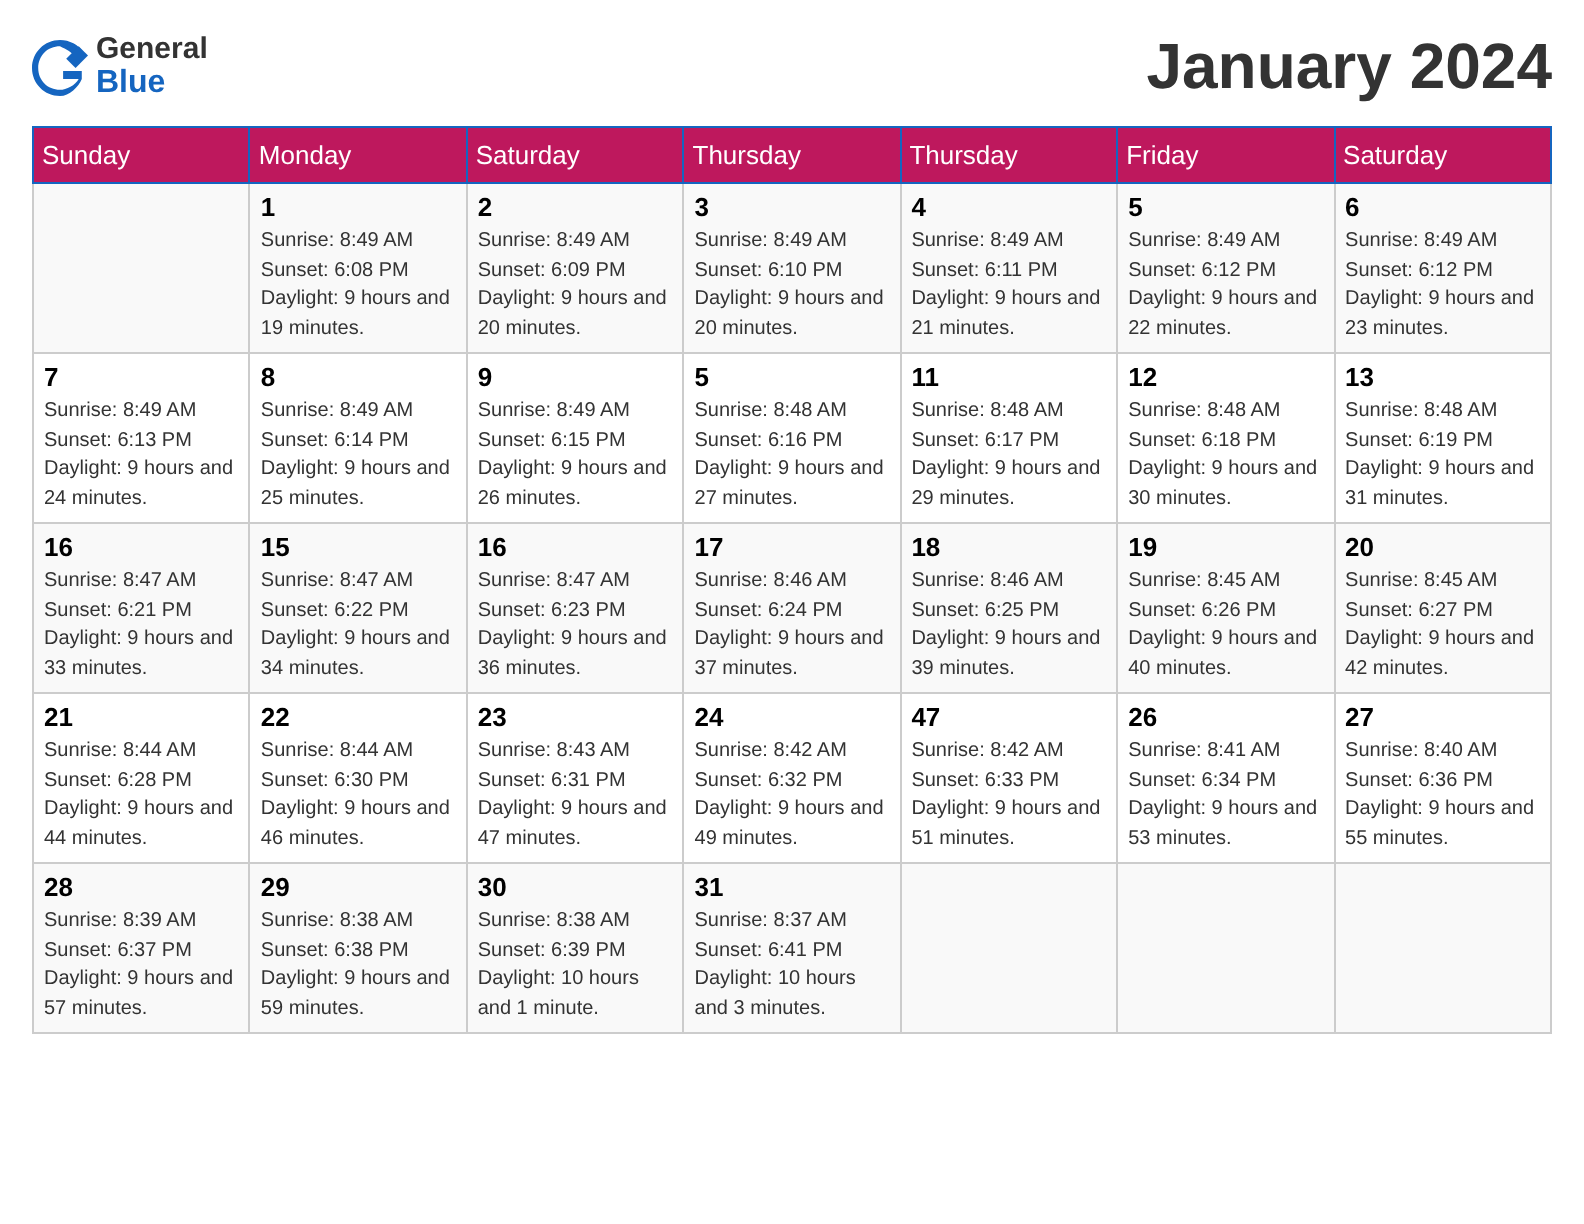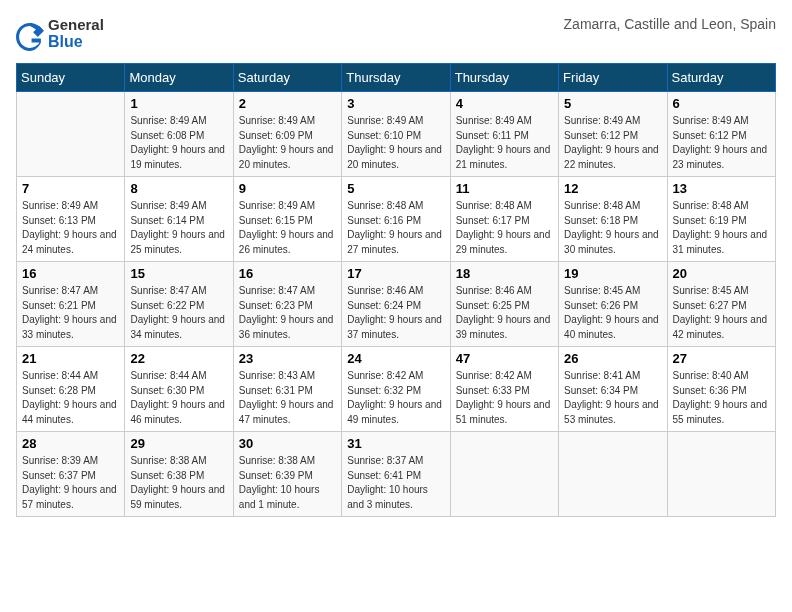--- a/index.html
+++ b/index.html
@@ -11,21 +11,21 @@
       padding: 16px;
     }
     .header {
       display: flex;
       justify-content: space-between;
       align-items: flex-start;
       margin-bottom: 12px;
     }
     .logo {
       display: flex;
-      align-items: flex-end;
+      align-items: center;
       gap: 4px;
     }
     .logo-icon {
       width: 28px;
       height: 28px;
     }
     .title-block {
       text-align: right;
     }
     .month-title {
@@ -37,21 +37,21 @@
     .location-subtitle {
       font-size: 14px;
       color: #555;
     }
     table {
       width: 100%;
       border-collapse: collapse;
       font-size: 11px;
     }
     thead th {
-      background-color: #0c4a6e;
+      background-color: #be185d;
       color: #fff;
       padding: 6px 4px;
       text-align: left;
       font-size: 13px;
       font-weight: normal;
       border: 1px solid #1565c0;
     }
     tbody tr {
       vertical-align: top;
     }
@@ -90,21 +90,21 @@
     <svg class="logo-icon" viewBox="0 0 36 36">
       <path d="M18 4 C10 4 4 10 4 18 C4 26 10 32 18 32 C22 32 28 29 30 25 L20 25 L20 20 L32 20 L32 25 C30 30 24 36 18 36 C8 36 0 28 0 18 C0 8 8 0 18 0 C24 0 30 3 33 8 L28 11 C26 8 22 6 18 4Z" fill="#1565c0"></path>
       <path d="M30 4 L36 10 L28 18 L22 12Z" fill="#1565c0"></path>
     </svg>
     <div>
       <div style="font-size:15px;font-weight:bold;color:#333;">General</div>
       <div style="font-size:16px;font-weight:bold;color:#1565c0;">Blue</div>
     </div>
   </div>
   <div class="title-block">
-    <div class="location-subtitle">Zamarra, Castille and Leon, Spain</div>
+    <div class="month-title">January 2024</div>
   </div>
 </div>
 
 <table>
   <thead>
     <tr>
     <th>Sunday</th>
         <th>Monday</th>
         <th>Saturday</th>
         <th>Thursday</th>

